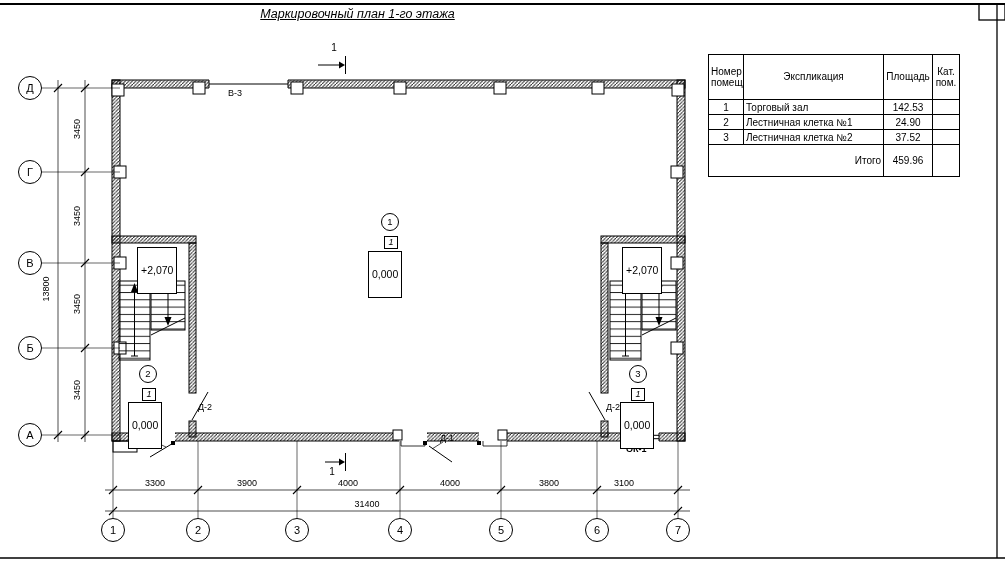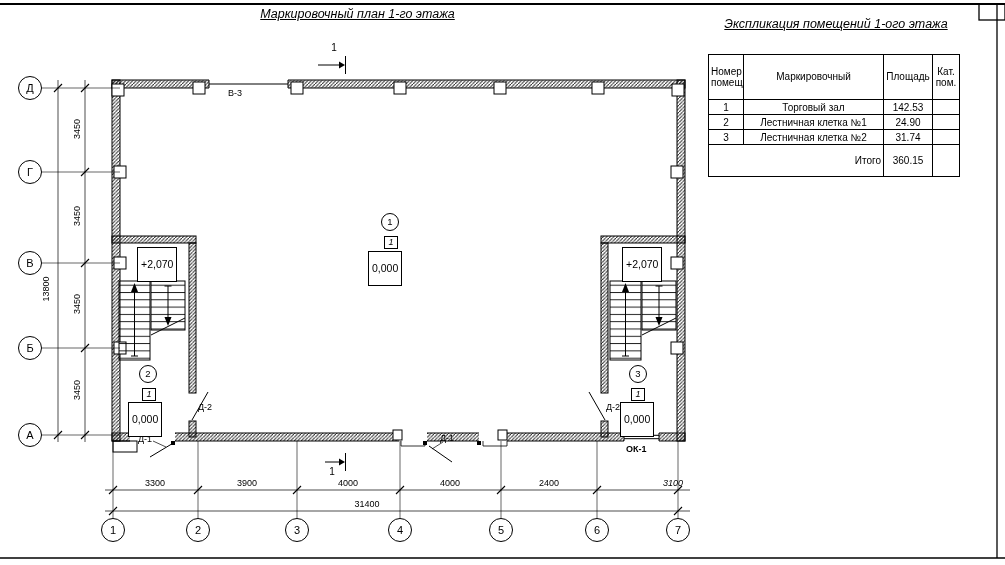--- a/index.html
+++ b/index.html
@@ -11,28 +11,28 @@
   .dim{font-size:9px;text-align:center;white-space:nowrap;}
   .rot{transform:rotate(-90deg);transform-origin:center;}
   .lbl{font-size:9px;white-space:nowrap;}
   .axis-circle{width:22px;height:22px;border:1.2px solid #000;border-radius:50%;
                font-size:11px;line-height:22px;text-align:center;background:#fff;}
   .room-circle{width:16px;height:16px;border:1px solid #000;border-radius:50%;
                font-size:9.5px;line-height:16px;text-align:center;background:#fff;}
   .catbox{width:12px;height:11px;border:1px solid #000;background:#fff;
           font-size:9px;font-style:italic;line-height:11px;text-align:center;}
   .lvlbox{border:1.5px solid #000;background:#fff;font-size:10.5px;line-height:13px;
-          text-align:center;padding:10px 3px;white-space:nowrap;}
+          text-align:center;padding:16px 3px;white-space:nowrap;}
   .secnum{font-size:10px;text-align:center;width:12px;}
   table.expl{border-collapse:collapse;table-layout:fixed;background:#fff;font-size:10px;}
   table.expl td,table.expl th{border:1px solid #000;padding:0 2px;font-weight:normal;
           overflow:hidden;vertical-align:middle;}
   table.expl th{text-align:center;line-height:1.15;}
   td.c{text-align:center;}
-  td.nm{text-align:center;padding-left:4px;}
+  td.nm{text-align:left;padding-left:4px;}
   td.r{text-align:right;padding-right:4px;}
 </style>
 </head>
 <body>
 
 <div class="sheet">
 
 <svg width="1005" height="565" viewBox="0 0 1005 565">
   <defs>
     <pattern id="hatch" width="3.5" height="3.5" patternUnits="userSpaceOnUse">
@@ -182,57 +182,56 @@
     <line x1="318" y1="65" x2="340" y2="65"></line>
     <polygon points="339,61.5 339,68.5 345,65" fill="#000" stroke="none"></polygon>
     <line x1="345.5" y1="56" x2="345.5" y2="74"></line>
     <line x1="325" y1="462" x2="340" y2="462"></line>
     <polygon points="339,458.5 339,465.5 345,462" fill="#000" stroke="none"></polygon>
     <line x1="345.5" y1="453" x2="345.5" y2="471"></line>
   </g>
 </svg>
 
 <div class="abs title" style="left:230px;top:7px;width:255px;">Маркировочный план 1-го этажа</div>
-<div class="abs title" style="left:712px;top:17px;width:248px;">Экспликация помещений 1-ого этажа</div>
 
 <table class="expl abs" style="left:708px;top:54px;width:252px;">
   <colgroup>
         <col style="width:35px">
         <col style="width:140px">
         <col style="width:49px">
         <col style="width:27px">
       </colgroup>
   <tbody>
         <tr style="height:45px">
     <th>Номер помещ.</th>
-    <th>Маркировочный</th>
+    <th>Экспликация</th>
     <th>Площадь</th>
     <th>Кат. пом.</th>
   </tr>
   <tr style="height:15px">
     <td class="c">1</td>
     <td class="nm">Торговый зал</td>
     <td class="c">142.53</td>
     <td></td>
   </tr>
   <tr style="height:15px">
     <td class="c">2</td>
     <td class="nm">Лестничная клетка №1</td>
     <td class="c">24.90</td>
     <td></td>
   </tr>
   <tr style="height:15px">
     <td class="c">3</td>
     <td class="nm">Лестничная клетка №2</td>
-    <td class="c">31.74</td>
+    <td class="c">37.52</td>
     <td></td>
   </tr>
   <tr style="height:32px">
     <td class="r" colspan="2">Итого</td>
-    <td class="c">360.15</td>
+    <td class="c">459.96</td>
     <td></td>
   </tr>
 </tbody>
     </table>
 
 <div class="abs axis-circle" style="left:18px;top:76px;">Д</div>
 <div class="abs axis-circle" style="left:18px;top:160px;">Г</div>
 <div class="abs axis-circle" style="left:18px;top:251px;">В</div>
 <div class="abs axis-circle" style="left:18px;top:336px;">Б</div>
 <div class="abs axis-circle" style="left:18px;top:423px;">А</div>
@@ -248,22 +247,22 @@
 <div class="abs dim rot" style="left:62px;top:124px;width:30px;">3450</div>
 <div class="abs dim rot" style="left:62px;top:211px;width:30px;">3450</div>
 <div class="abs dim rot" style="left:62px;top:299px;width:30px;">3450</div>
 <div class="abs dim rot" style="left:62px;top:385px;width:30px;">3450</div>
 <div class="abs dim rot" style="left:31px;top:284px;width:30px;">13800</div>
 
 <div class="abs dim" style="left:135px;top:478px;width:40px;">3300</div>
 <div class="abs dim" style="left:227px;top:478px;width:40px;">3900</div>
 <div class="abs dim" style="left:328px;top:478px;width:40px;">4000</div>
 <div class="abs dim" style="left:430px;top:478px;width:40px;">4000</div>
-<div class="abs dim" style="left:529px;top:478px;width:40px;">2400</div>
-<div class="abs dim" style="left:653px;top:478px;width:40px;font-style:italic;">3100</div>
+<div class="abs dim" style="left:529px;top:478px;width:40px;">3800</div>
+<div class="abs dim" style="left:604px;top:478px;width:40px;">3100</div>
 <div class="abs dim" style="left:347px;top:499px;width:40px;">31400</div>
 
 <div class="abs dim secnum" style="left:328px;top:42px;">1</div>
 <div class="abs dim secnum" style="left:326px;top:466px;">1</div>
 
 <div class="abs lbl" style="left:228px;top:88px;">В-3</div>
 <div class="abs lbl" style="left:626px;top:444px;font-weight:bold;">ОК-1</div>
 <div class="abs lbl" style="left:138px;top:434px;">Д-1</div>
 <div class="abs lbl" style="left:440px;top:433px;">Д-1</div>
 <div class="abs lbl" style="left:198px;top:402px;">Д-2</div>

